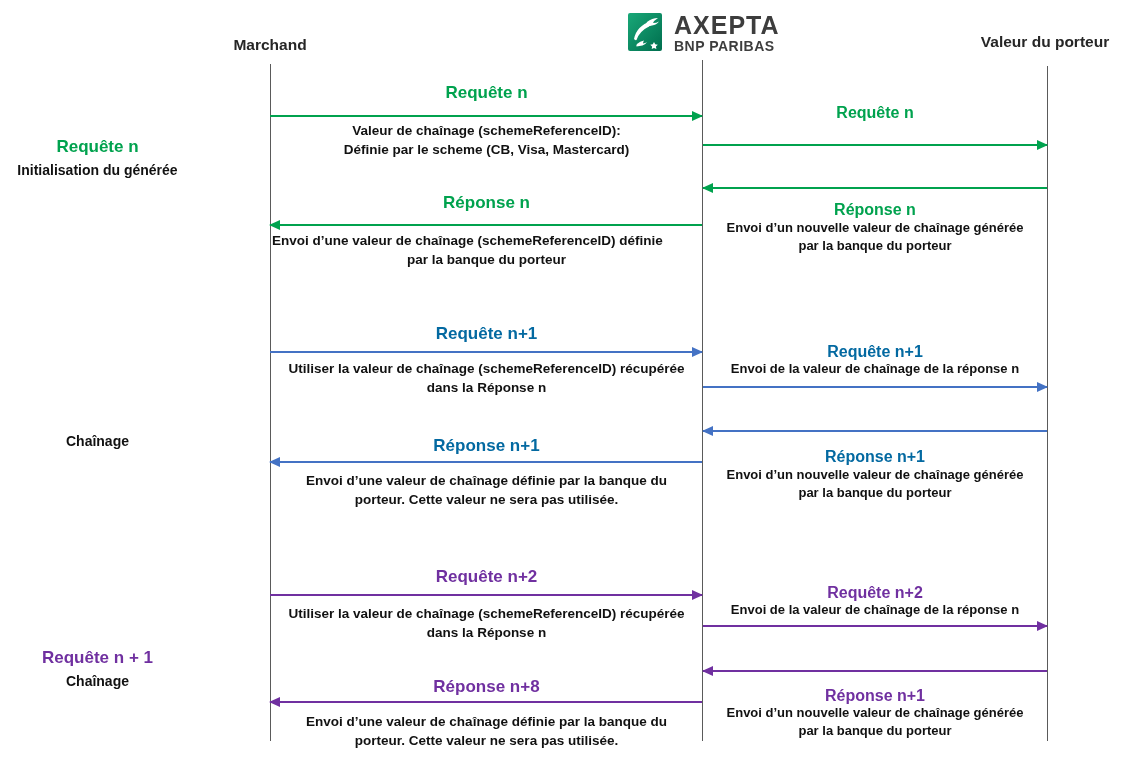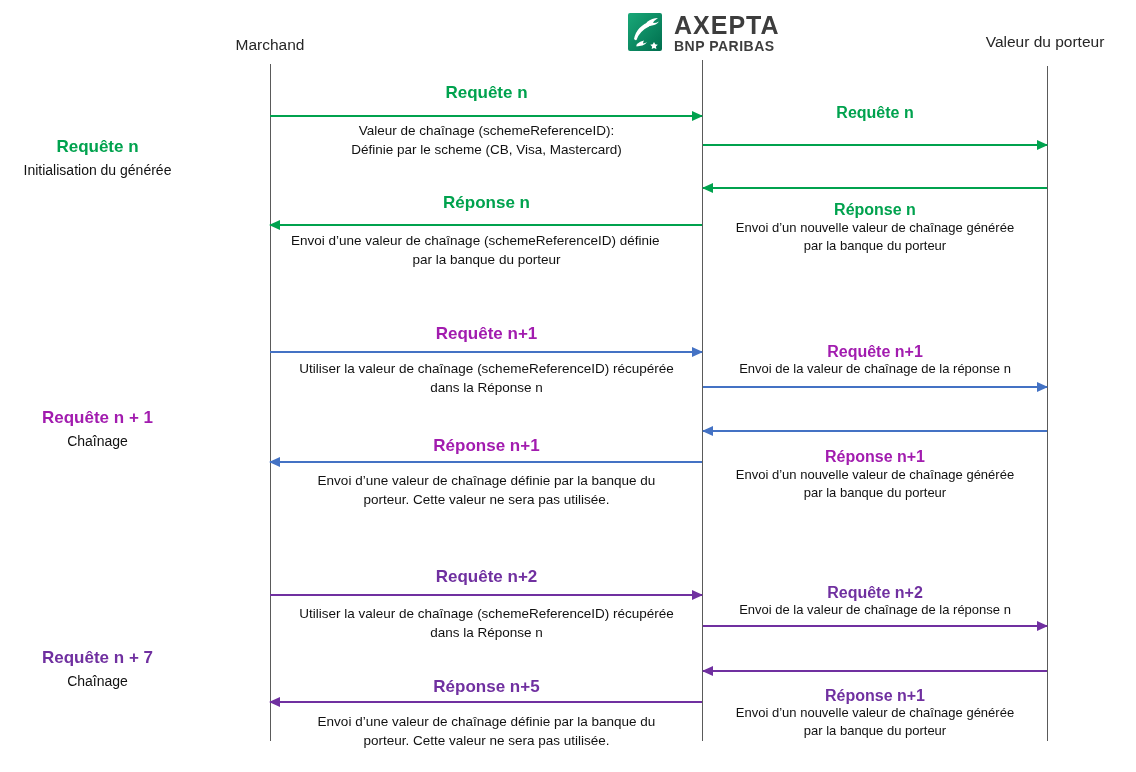--- a/index.html
+++ b/index.html
@@ -1,29 +1,29 @@
 <!DOCTYPE html>
 <html><head>
 <meta charset="utf-8">
 <style>
   html,body{margin:0;padding:0;background:#fff;}
   .canvas{position:relative;width:1136px;height:772px;background:#ffffff;overflow:hidden;
           font-family:"Liberation Sans",sans-serif;color:#1a1a1a;}
   .abs{position:absolute;}
   .center{text-align:center;}
-  .nowrap{white-space:nowrap;}
+  .nowrap{white-space:nowrap;font-weight:bold;}
   .actor-label{font-size:15.5px;color:#262626;}
   .phase-title{font-weight:bold;font-size:17px;}
   .phase-sub{font-size:14px;color:#111;}
   .msg-title-l{font-weight:bold;font-size:17px;}
   .msg-title-r{font-weight:bold;font-size:16px;}
   .msg-text-l{font-size:13.5px;color:#111;}
   .msg-text-r{font-size:13px;color:#111;}
   .c-green{color:#00A24E;}
-  .c-blue{color:#a21caf;}
+  .c-blue{color:#0369a1;}
   .c-purple{color:#7030A0;}
   .lifeline{position:absolute;width:1px;background:#5a5a5a;}
   .arrow{position:absolute;height:2px;}
   .a-green{background:#00A24E;--c:#00A24E;}
   .a-blue{background:#4472C4;--c:#4472C4;}
   .a-purple{background:#7030A0;--c:#7030A0;}
   .head-r{position:absolute;right:-1px;top:1px;transform:translateY(-50%);width:0;height:0;
           border-left:11px solid var(--c);border-top:5px solid transparent;border-bottom:5px solid transparent;}
   .head-l{position:absolute;left:-1px;top:1px;transform:translateY(-50%);width:0;height:0;
           border-right:11px solid var(--c);border-top:5px solid transparent;border-bottom:5px solid transparent;}
@@ -82,28 +82,27 @@
     </div>
 
   <div class="arrow a-green" style="left:703px;top:187px;width:344px;">
       <span class="head-l"></span>
     </div>
 
   <div class="abs msg-title-l c-green center nowrap" style="left:272px;top:193px;width:429px;">Réponse n</div>
   <div class="arrow a-green" style="left:270px;top:224px;width:432px;">
       <span class="head-l"></span>
     </div>
-  <div class="abs msg-text-l center nowrap" style="left:272px;top:233px;width:359px;padding-left:19px;">Envoi d’une valeur de chaînage (schemeReferenceID) définie</div>
+  <div class="abs msg-text-l center nowrap" style="left:272px;top:233px;width:359px;">Envoi d’une valeur de chaînage (schemeReferenceID) définie</div>
   <div class="abs msg-text-l center nowrap" style="left:272px;top:252px;width:429px;">par la banque du porteur</div>
 
   <div class="abs msg-title-r c-green center nowrap" style="left:705px;top:201px;width:340px;">Réponse n</div>
   <div class="abs msg-text-r center nowrap" style="left:705px;top:220px;width:340px;">Envoi d’un nouvelle valeur de chaînage générée</div>
   <div class="abs msg-text-r center nowrap" style="left:705px;top:238px;width:340px;">par la banque du porteur</div>
 
-  <div class="abs phase-title c-blue center nowrap" style="left:0px;top:408px;width:195px;">Requête n + 1</div>
   <div class="abs phase-sub center nowrap" style="left:0px;top:433px;width:195px;">Chaînage</div>
 
   <div class="abs msg-title-l c-blue center nowrap" style="left:272px;top:324px;width:429px;">Requête n+1</div>
   <div class="arrow a-blue" style="left:270px;top:351px;width:432px;">
       <span class="head-r"></span>
     </div>
   <div class="abs msg-text-l center nowrap" style="left:272px;top:361px;width:429px;">Utiliser la valeur de chaînage (schemeReferenceID) récupérée</div>
   <div class="abs msg-text-l center nowrap" style="left:272px;top:380px;width:429px;">dans la Réponse n</div>
 
   <div class="abs msg-title-r c-blue center nowrap" style="left:705px;top:343px;width:340px;">Requête n+1</div>
@@ -120,41 +119,41 @@
   <div class="arrow a-blue" style="left:270px;top:461px;width:432px;">
       <span class="head-l"></span>
     </div>
   <div class="abs msg-text-l center nowrap" style="left:272px;top:473px;width:429px;">Envoi d’une valeur de chaînage définie par la banque du</div>
   <div class="abs msg-text-l center nowrap" style="left:272px;top:492px;width:429px;">porteur. Cette valeur ne sera pas utilisée.</div>
 
   <div class="abs msg-title-r c-blue center nowrap" style="left:705px;top:448px;width:340px;">Réponse n+1</div>
   <div class="abs msg-text-r center nowrap" style="left:705px;top:467px;width:340px;">Envoi d’un nouvelle valeur de chaînage générée</div>
   <div class="abs msg-text-r center nowrap" style="left:705px;top:485px;width:340px;">par la banque du porteur</div>
 
-  <div class="abs phase-title c-purple center nowrap" style="left:0px;top:648px;width:195px;">Requête n + 7</div>
+  <div class="abs phase-title c-purple center nowrap" style="left:0px;top:648px;width:195px;">Requête n + 1</div>
   <div class="abs phase-sub center nowrap" style="left:0px;top:673px;width:195px;">Chaînage</div>
 
   <div class="abs msg-title-l c-purple center nowrap" style="left:272px;top:567px;width:429px;">Requête n+2</div>
   <div class="arrow a-purple" style="left:270px;top:594px;width:432px;">
       <span class="head-r"></span>
     </div>
   <div class="abs msg-text-l center nowrap" style="left:272px;top:606px;width:429px;">Utiliser la valeur de chaînage (schemeReferenceID) récupérée</div>
   <div class="abs msg-text-l center nowrap" style="left:272px;top:625px;width:429px;">dans la Réponse n</div>
 
   <div class="abs msg-title-r c-purple center nowrap" style="left:705px;top:584px;width:340px;">Requête n+2</div>
   <div class="abs msg-text-r center nowrap" style="left:705px;top:602px;width:340px;">Envoi de la valeur de chaînage de la réponse n</div>
   <div class="arrow a-purple" style="left:703px;top:625px;width:344px;">
       <span class="head-r"></span>
     </div>
 
   <div class="arrow a-purple" style="left:703px;top:670px;width:344px;">
       <span class="head-l"></span>
     </div>
 
-  <div class="abs msg-title-l c-purple center nowrap" style="left:272px;top:677px;width:429px;">Réponse n+5</div>
+  <div class="abs msg-title-l c-purple center nowrap" style="left:272px;top:677px;width:429px;">Réponse n+8</div>
   <div class="arrow a-purple" style="left:270px;top:701px;width:432px;">
       <span class="head-l"></span>
     </div>
   <div class="abs msg-text-l center nowrap" style="left:272px;top:714px;width:429px;">Envoi d’une valeur de chaînage définie par la banque du</div>
   <div class="abs msg-text-l center nowrap" style="left:272px;top:733px;width:429px;">porteur. Cette valeur ne sera pas utilisée.</div>
 
   <div class="abs msg-title-r c-purple center nowrap" style="left:705px;top:687px;width:340px;">Réponse n+1</div>
   <div class="abs msg-text-r center nowrap" style="left:705px;top:705px;width:340px;">Envoi d’un nouvelle valeur de chaînage générée</div>
   <div class="abs msg-text-r center nowrap" style="left:705px;top:723px;width:340px;">par la banque du porteur</div>
 

